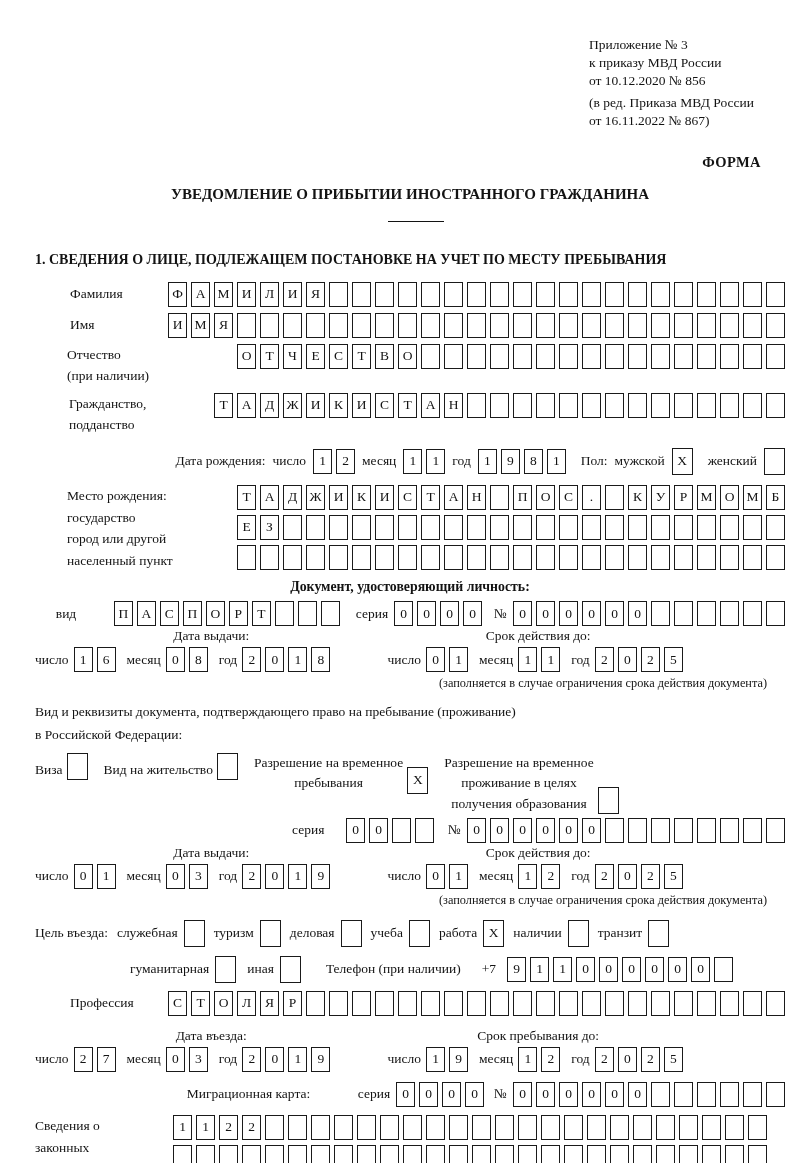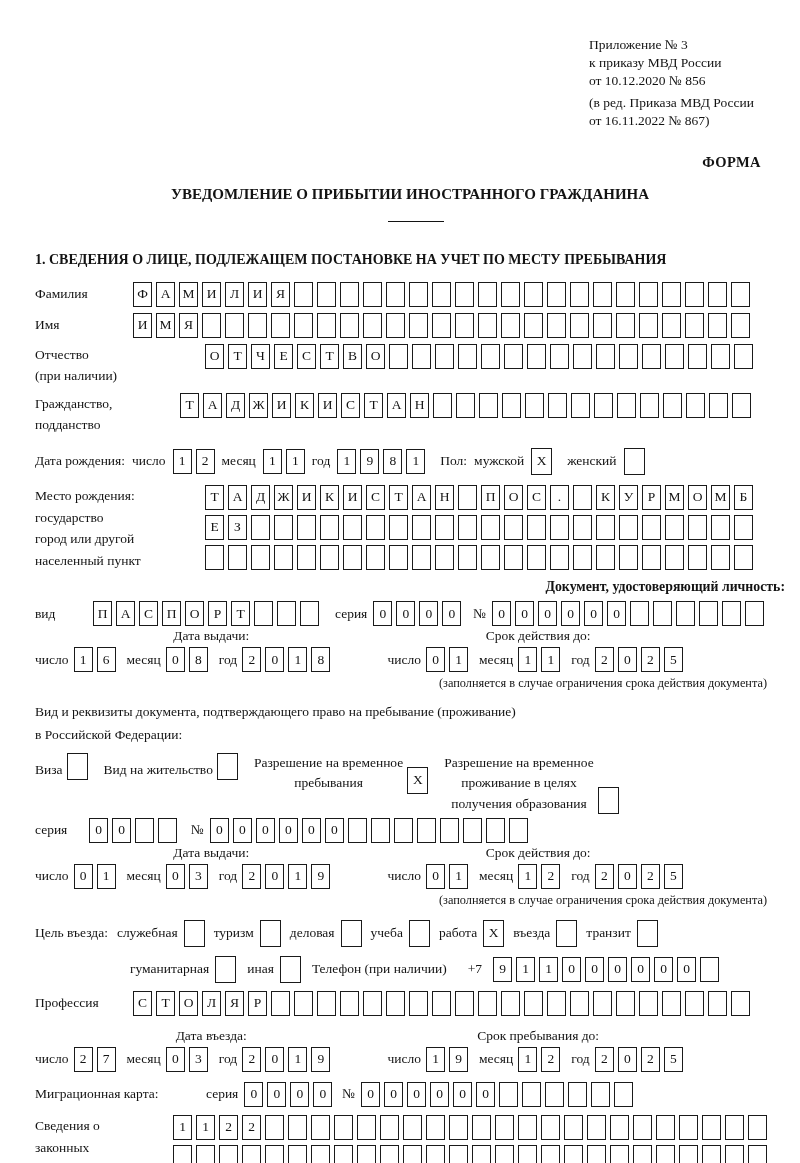--- a/index.html
+++ b/index.html
@@ -5,31 +5,31 @@
   html,body{margin:0;padding:0;background:#fff;}
   body{width:800px;height:1163px;overflow:hidden;color:#131313;
        font-family:"Liberation Serif", serif;}
   .page{box-sizing:border-box;width:800px;padding:36px 15px 0 35px;}
   .annex{margin-left:auto;width:196px;font-size:13.5px;line-height:1.32;}
   .annex-gap{height:5px;}
   .forma{margin-top:24px;padding-right:24px;text-align:right;font-weight:bold;font-size:14.5px;letter-spacing:.4px;}
   .title{margin-top:12px;text-align:center;font-weight:bold;font-size:15px;line-height:1.55;}
   .blank-line{display:inline-block;width:56px;border-bottom:1.7px solid #131313;margin-left:12px;}
   .sec-heading{margin-top:22px;font-weight:bold;font-size:14px;}
-  .frow{display:flex;align-items:center;margin-top:6px;}
+  .frow{display:flex;align-items:center;margin-top:6px;justify-content:flex-end;}
   .frow.top{align-items:flex-start;}
   .flabel{flex:none;font-size:13.5px;}
   .flabel.multi{line-height:1.6;}
   .cells{display:inline-flex;gap:4px;flex:none;}
   .cell{flex:none;width:19px;height:25px;border:1.6px solid #1a1a1a;box-sizing:border-box;
         display:flex;align-items:center;justify-content:center;font-size:13.5px;background:#fff;}
   .big .cell{width:21px;height:27px;}
   .col{display:flex;flex-direction:column;gap:5px;}
   .lbl{font-size:13.5px;}
-  .center-bold{margin-top:8px;text-align:right;font-weight:bold;font-size:13.8px;}
+  .center-bold{margin-top:8px;text-align:center;font-weight:bold;font-size:13.8px;}
   .dates{display:flex;margin-top:2px;}
   .dgroup{flex:none;}
   .dheading{text-align:center;font-size:13.5px;margin-bottom:3px;}
   .drow{display:flex;align-items:center;gap:5px;}
   .drow .cells{margin-right:6px;}
   .note{margin-top:4px;padding-right:18px;text-align:right;font-size:12.3px;}
   .intro{margin-top:10px;font-size:13.5px;line-height:1.7;}
   .cbrow{display:flex;align-items:flex-start;gap:16px;margin-top:6px;font-size:13.5px;}
   .cbitem{display:flex;align-items:flex-end;gap:4px;}
   .cbitem .cbl{line-height:1.5;}
@@ -544,21 +544,21 @@
           <span class="cell"></span>
         </span>
       </span>
     <span class="opt">
         <span>работа</span>
         <span class="cells big">
           <span class="cell">X</span>
         </span>
       </span>
     <span class="opt">
-        <span>въезда</span>
+        <span>наличии</span>
         <span class="cells big">
           <span class="cell"></span>
         </span>
       </span>
     <span class="opt">
         <span>транзит</span>
         <span class="cells big">
           <span class="cell"></span>
         </span>
       </span>
@@ -570,21 +570,21 @@
         <span class="cells big">
           <span class="cell"></span>
         </span>
       </span>
     <span class="opt">
         <span>иная</span>
         <span class="cells big">
           <span class="cell"></span>
         </span>
       </span>
-    <span class="lbl" style="">Телефон (при наличии)</span>
+    <span class="lbl" style="margin-left:14px;">Телефон (при наличии)</span>
     <span class="lbl" style="margin-left:10px;">+7</span>
     <span class="cells">
         <span class="cell">9</span>
         <span class="cell">1</span>
         <span class="cell">1</span>
         <span class="cell">0</span>
         <span class="cell">0</span>
         <span class="cell">0</span>
         <span class="cell">0</span>
         <span class="cell">0</span>

